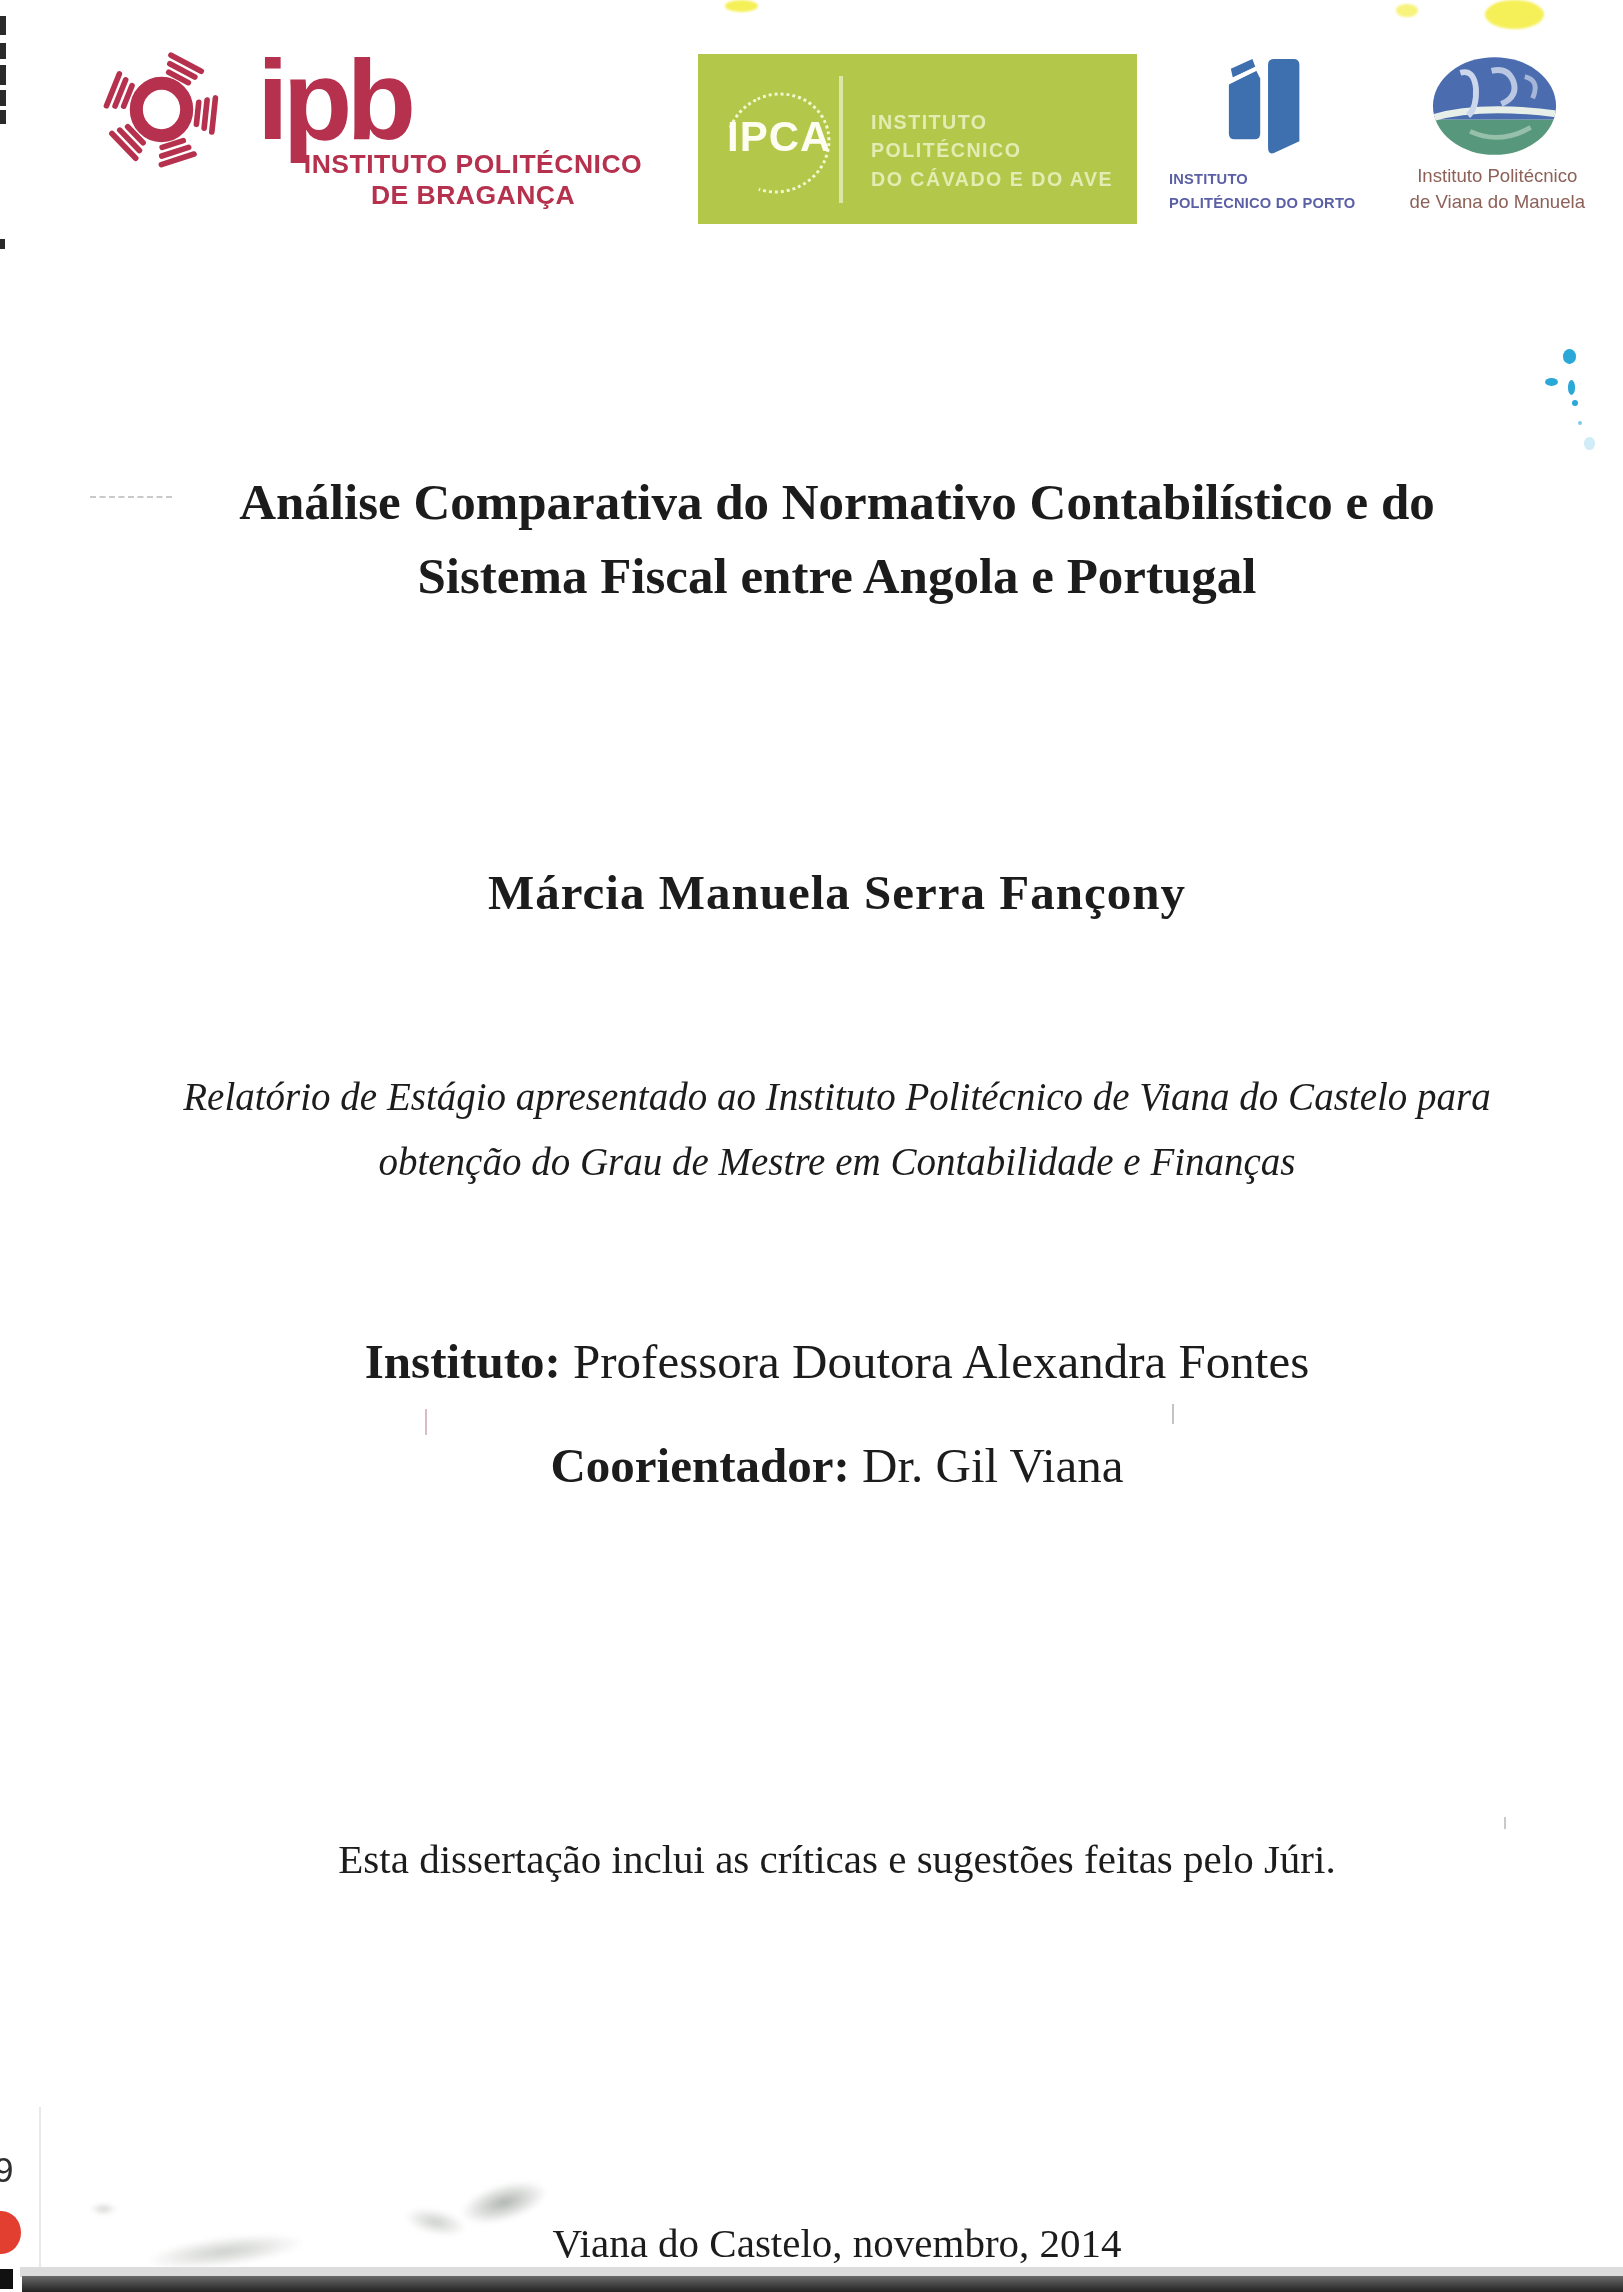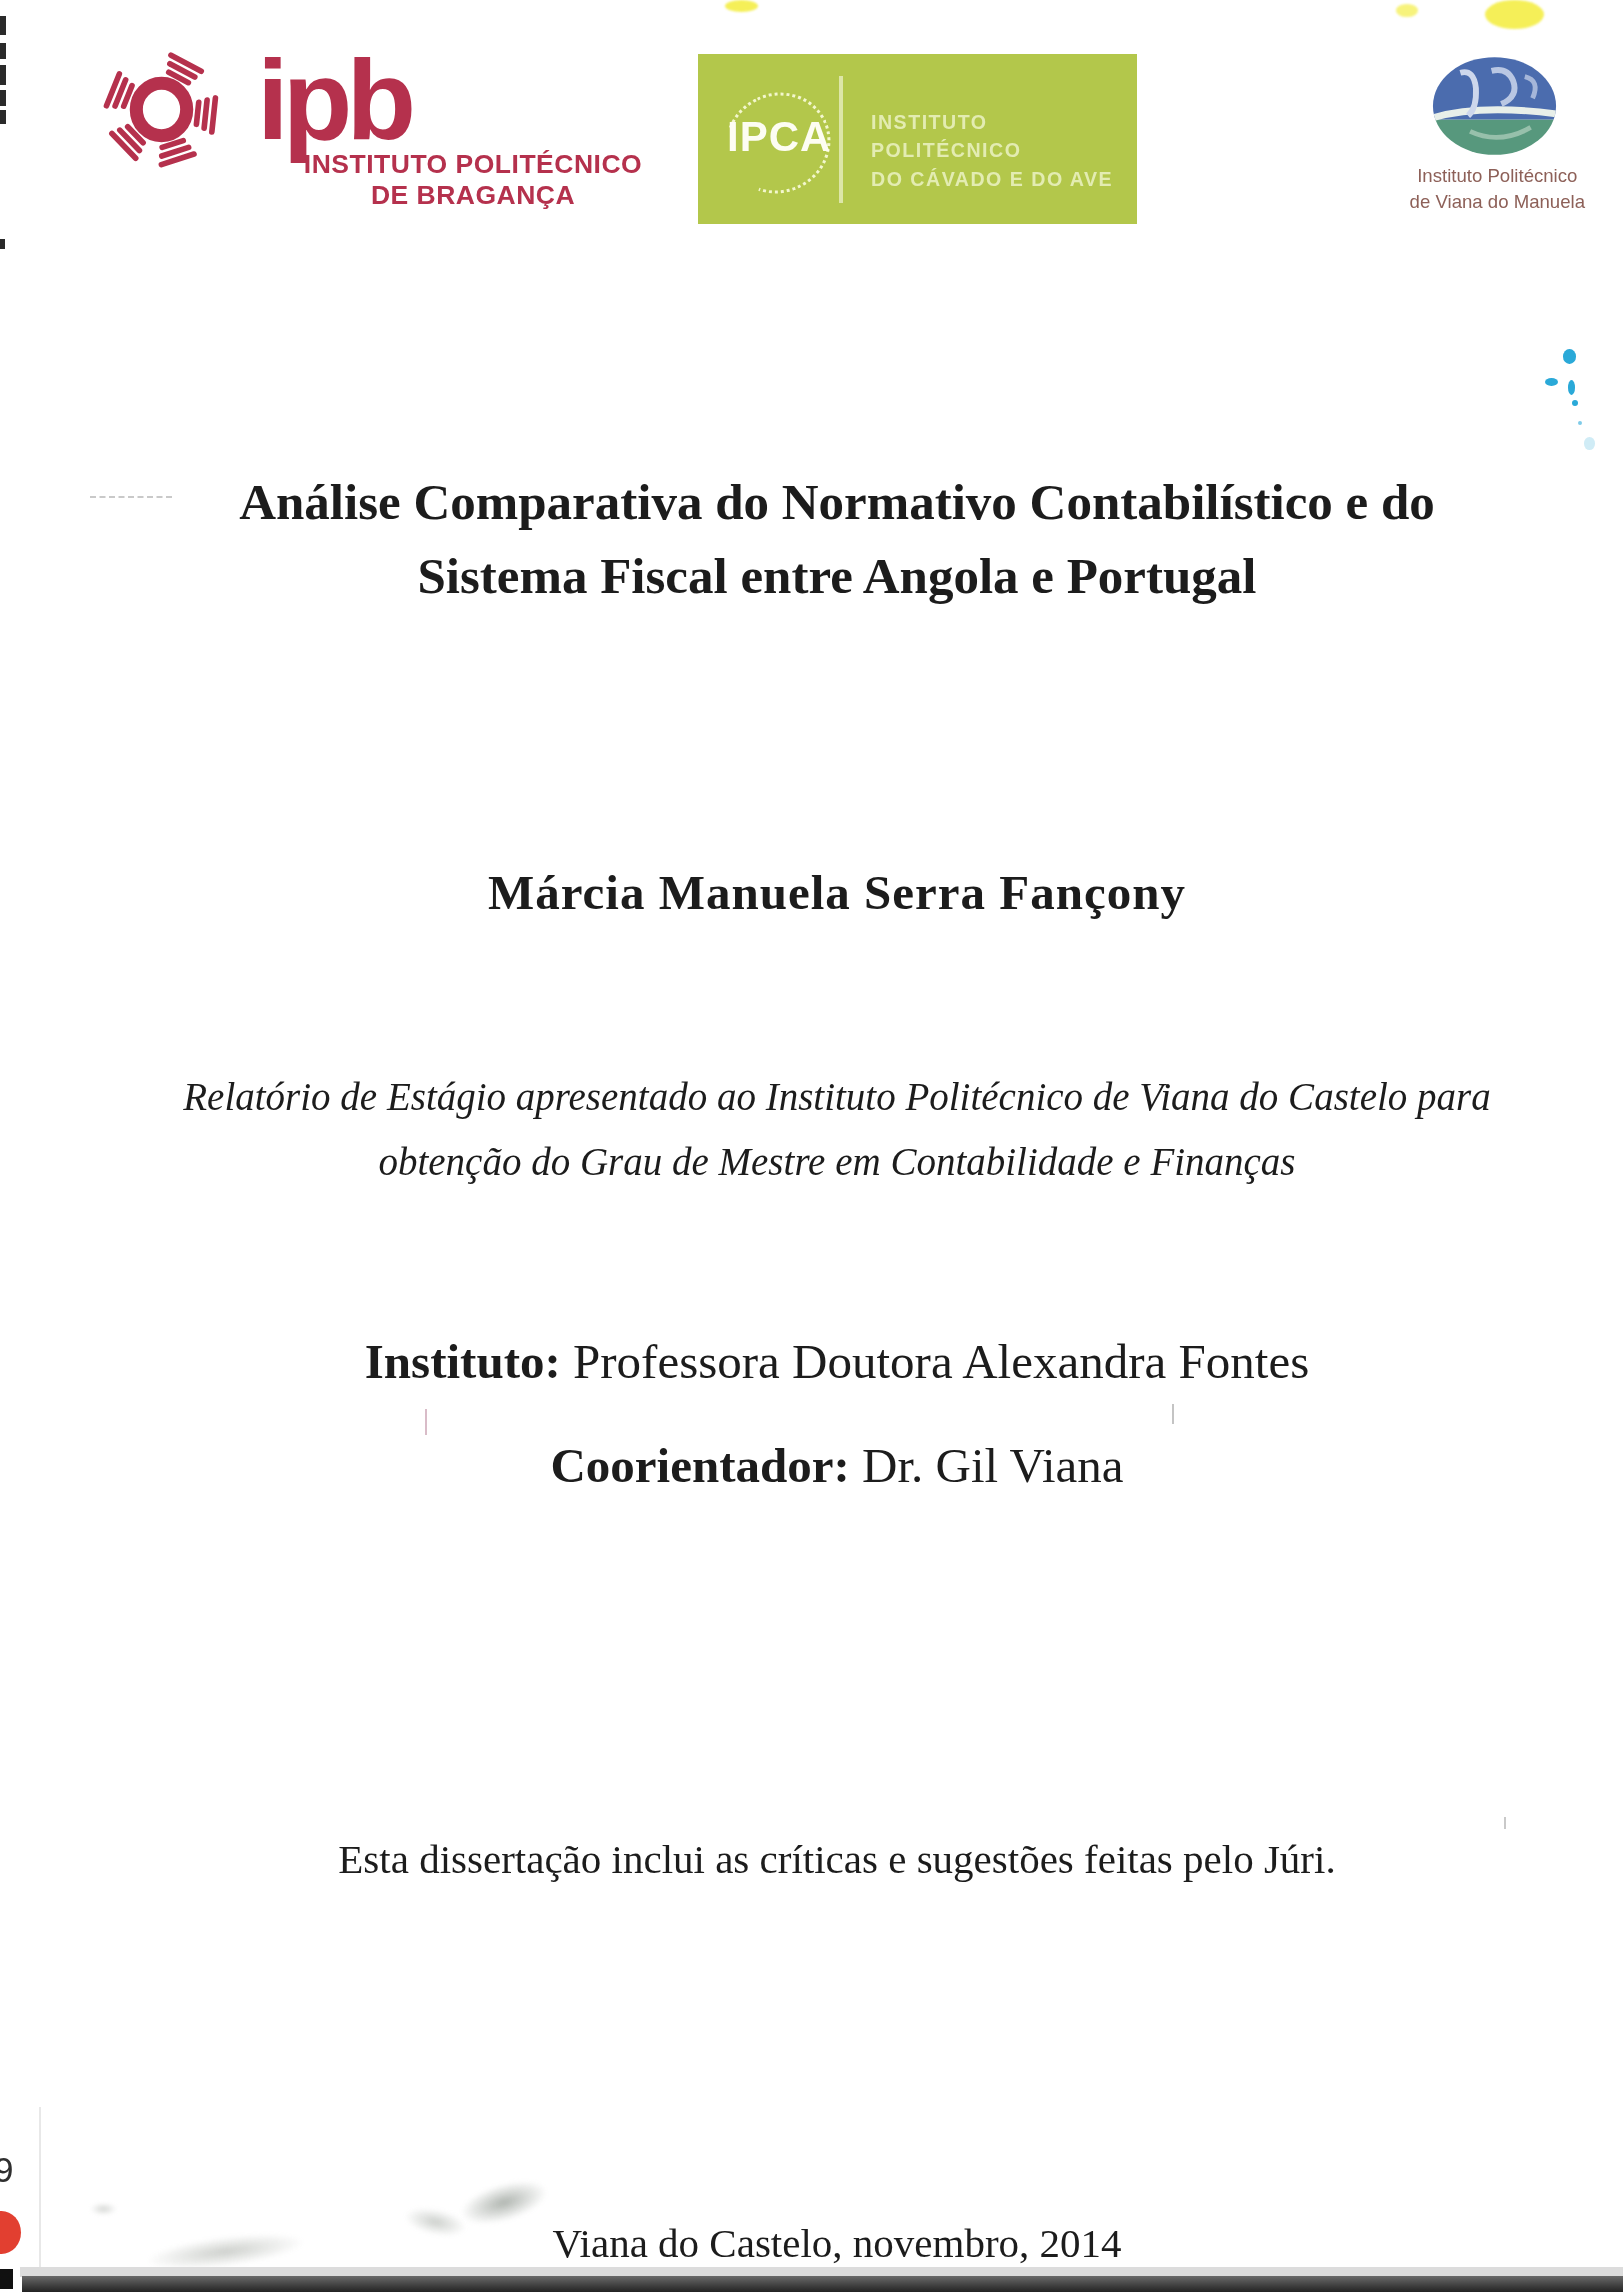--- a/index.html
+++ b/index.html
@@ -131,20 +131,36 @@
   <div class="abs ipca-box" style="left:698px;top:54px;">
     <span class="ipca-arc"></span>
     <span class="ipca-acronym">IPCA</span>
     <span class="ipca-divider"></span>
     <div class="ipca-text">
       <div>INSTITUTO POLITÉCNICO</div>
       <div>DO CÁVADO E DO AVE</div>
     </div>
   </div>
 
+  <div class="abs" style="left:1166px;top:51px;width:216px;height:176px;">
+    <span class="abs" style="left:57px;top:3.9px;">
+      <svg width="94" height="102" viewBox="0 0 96 104">
+        <g fill="#3e6fae">
+          <path d="M6 30 L34 16 L38 24 L38 80 Q38 86 32 86 L12 86 Q6 86 6 80 Z"></path>
+          <path d="M8 14 L30 4 L33 12 L10 23 Z"></path>
+          <path d="M46 10 Q46 4 52 4 L72 4 Q78 4 78 10 L78 88 L52 100 Q46 102 46 94 Z"></path>
+        </g>
+        <path d="M4 28 L36 13" stroke="#ffffff" stroke-width="4" fill="none"></path>
+      </svg>
+    </span>
+    <div class="abs ipp-text" style="left:2.9px;top:116px;">
+      <div>INSTITUTO</div>
+      <div>POLITÉCNICO DO PORTO</div>
+    </div>
+  </div>
 
   <div class="abs" style="left:1372px;top:51px;width:245px;height:176px;">
     <span class="abs" style="left:59px;top:3.9px;">
       <svg width="127" height="102" viewBox="0 0 130 104">
         <defs>
           <clipPath id="gclip">
               <ellipse cx="65" cy="52" rx="63" ry="50"></ellipse>
             </clipPath>
         </defs>
         <g clip-path="url(#gclip)">

